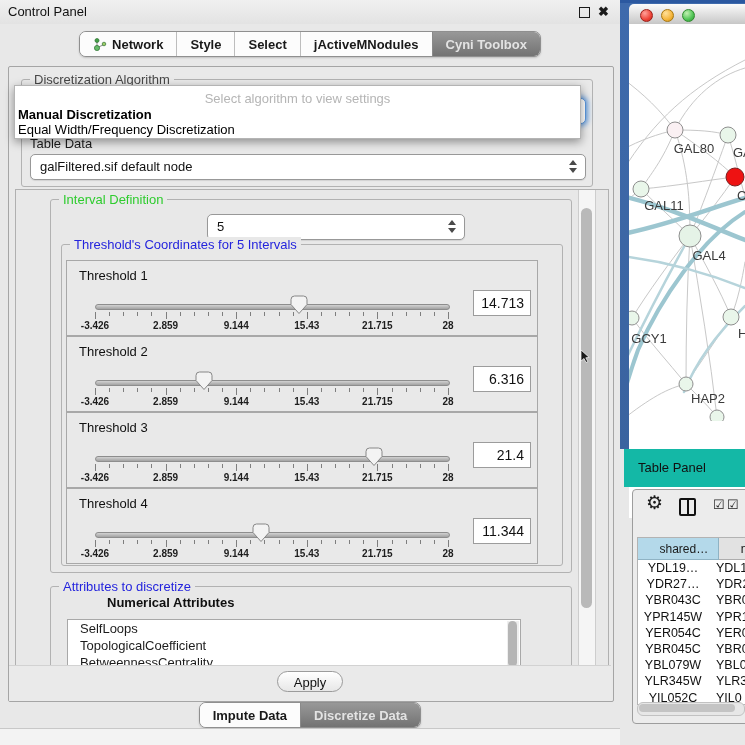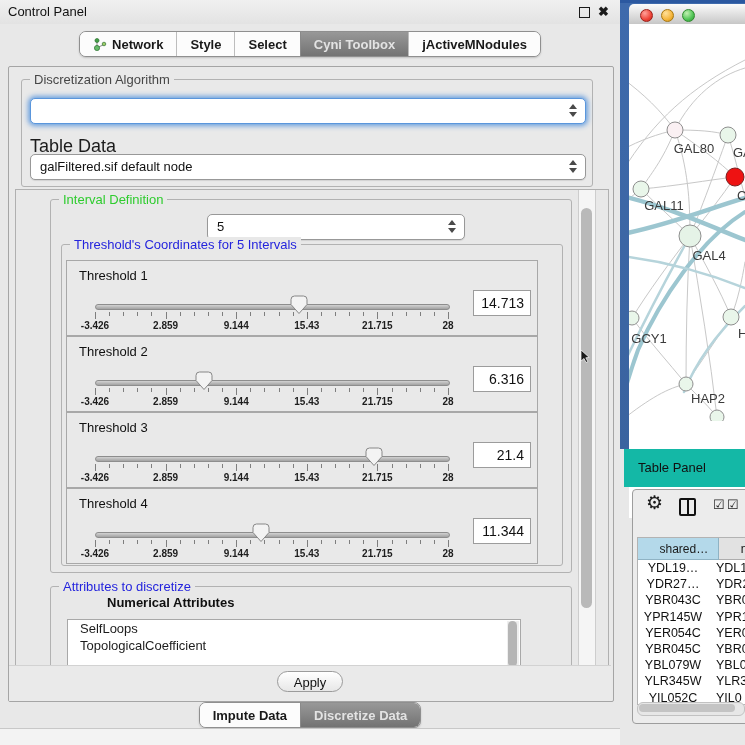--- a/index.html
+++ b/index.html
@@ -116,49 +116,54 @@
             <circle cx="11" cy="7" r="1.8" fill="#9ccc65" stroke="#2e7031" stroke-width="0.7"></circle>
           </svg>
           <span>Network</span>
         </div>
         <div class="tabseg">
           <span>Style</span>
         </div>
         <div class="tabseg">
           <span>Select</span>
         </div>
+        <div class="tabseg">
+          <span>jActiveMNodules</span>
+        </div>
         <div class="tabseg sel">
           <span>Cyni Toolbox</span>
-        </div>
-        <div class="tabseg">
-          <span>jActiveMNodules</span>
         </div>
       </div>
     </div>
 
   <div class="main-panel">
 
     <div class="group" style="left:12px;top:12px;width:570px;height:106px;">
       <span class="legend dim">Discretization Algorithm</span>
       <div class="combo focus" style="left:8px;top:18px;width:545px;">
         <div class="arrows">
             <div class="arr-up"></div>
             <div class="arr-down"></div>
           </div>
       </div>
-      <div style="position:absolute;left:8px;top:56px;font-size:18px;color:#1c1c1c;">Table Data</div>
+      <div style="position:absolute;left:8px;top:56px;font-size:13px;color:#1c1c1c;">Table Data</div>
       <div class="combo" style="left:8px;top:74px;width:545px;">
         <span>galFiltered.sif default node</span>
         <div class="arrows">
             <div class="arr-up"></div>
             <div class="arr-down"></div>
           </div>
       </div>
     </div>
 
+    <div class="popup">
+      <div class="hint">Select algorithm to view settings</div>
+      <div class="opt1">Manual Discretization</div>
+      <div class="opt2">Equal Width/Frequency Discretization</div>
+    </div>
 
     <div class="scrollpanel">
 
       <div class="group" style="left:34px;top:9px;width:520px;height:372px;">
         <span class="legend green" style="background:#e8e8e8;">Interval Definition</span>
         <div style="position:absolute;left:36px;top:20px;font-size:13px;font-weight:700;margin-top:40px;">Number of Intervals</div>
         <div class="combo" style="left:156px;top:14px;width:247px;">
           <span>5</span>
           <div class="arrows">
               <div class="arr-up"></div>
@@ -343,20 +348,21 @@
 
       <div class="group" style="left:34px;top:396px;width:520px;height:84px;">
         <span class="legend blue" style="background:#e8e8e8;">Attributes to discretize</span>
         <div class="numattr">Numerical Attributes</div>
         <div class="listbox" id="attr-list">
           <div class="listscroll">
               <div class="t"></div>
             </div>
         <div class="li">SelfLoops</div>
             <div class="li">TopologicalCoefficient</div>
+            <div class="li">BetweennessCentrality</div>
           </div>
       </div>
 
       <div class="vscroll">
           <div class="vthumb"></div>
         </div>
     </div>
 
     <div class="applybar">
       <button class="btn">Apply</button>

